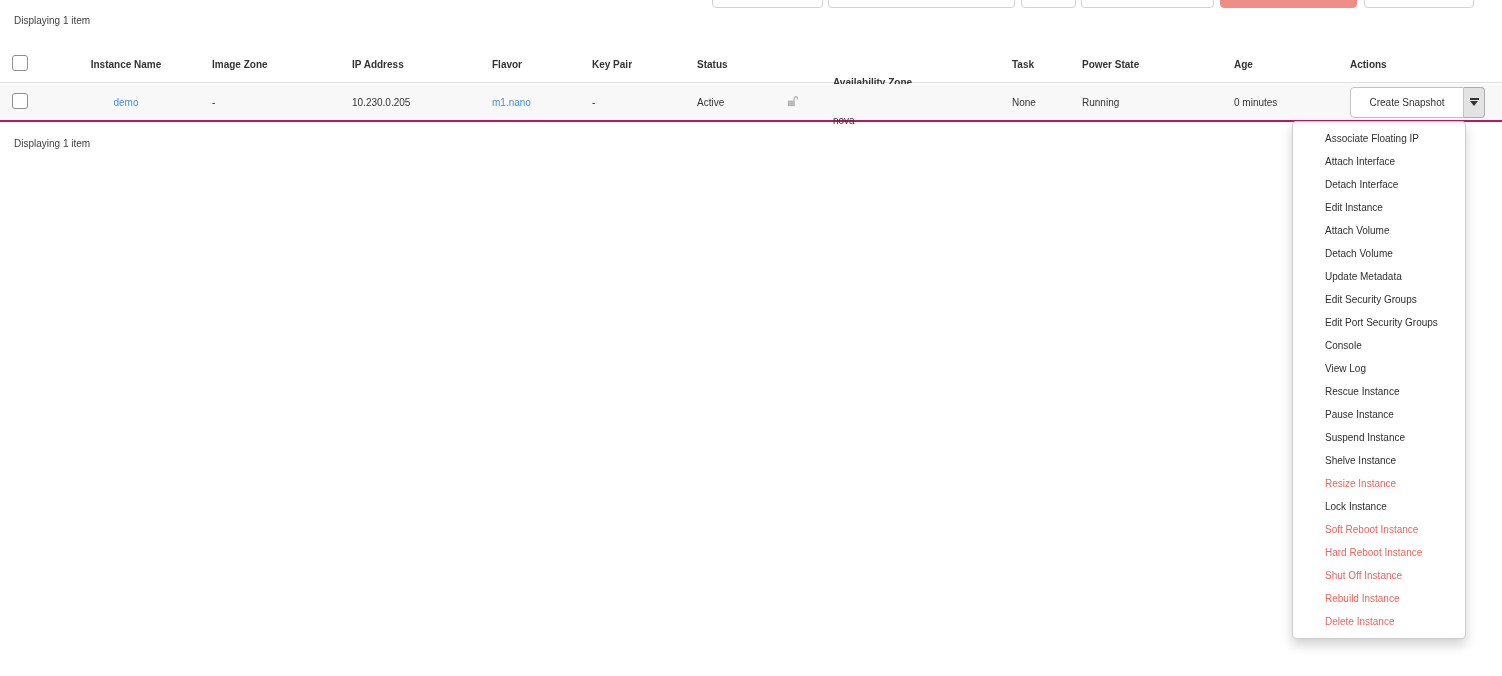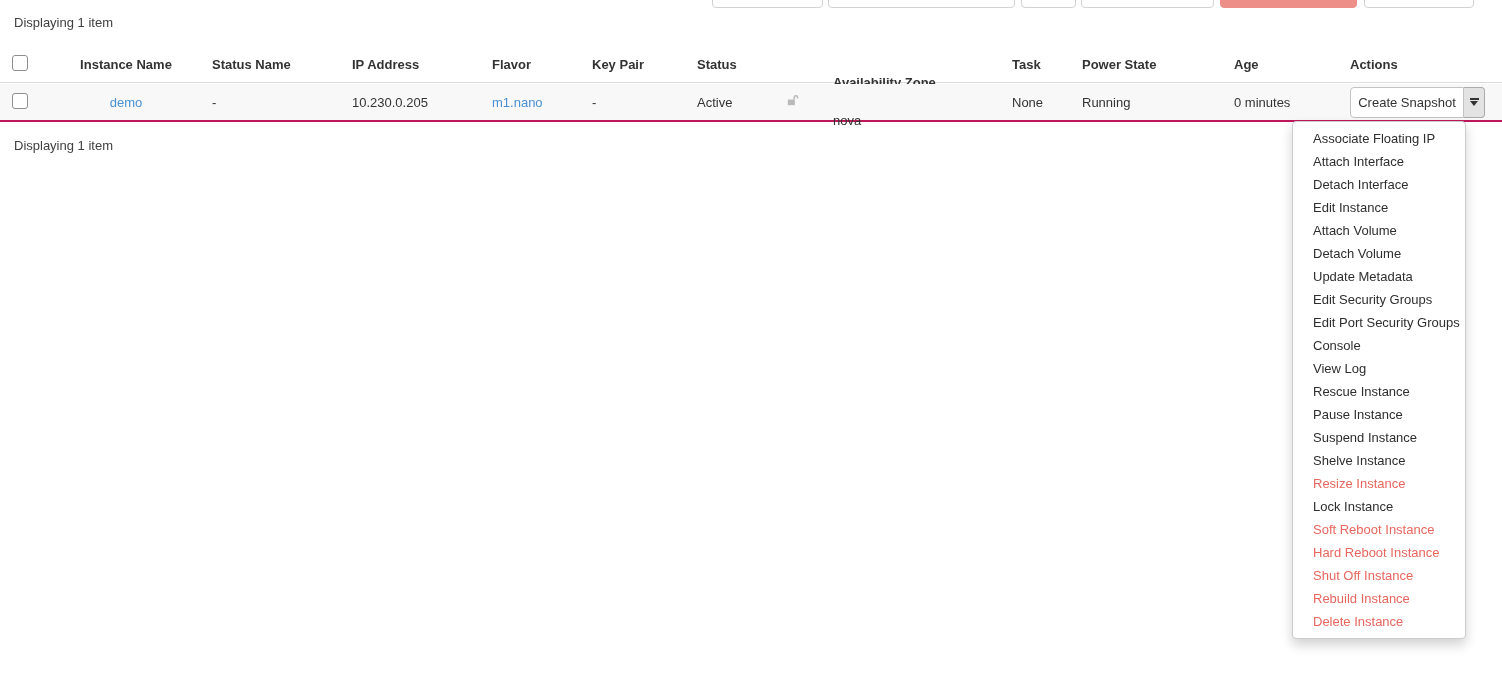--- a/index.html
+++ b/index.html
@@ -1,18 +1,18 @@
 <!DOCTYPE html>
 <html style="--link: #4a90d2; --danger: #e7665e; --danger_button: #ed8e88;"><head>
 <meta charset="utf-8">
 <style>
   html,body{margin:0;padding:0;background:#fff;}
   .screen{
     position:relative;width:1502px;height:676px;overflow:hidden;background:#fff;
-    font-family:"Liberation Sans",sans-serif;font-size:13px;color:#333;
+    font-family:"Liberation Sans",sans-serif;font-size:10px;color:#333;
   }
   
   .frag{position:absolute;top:-5px;height:13px;background:#fff;border:1px solid #d2d2d2;border-radius:4px;box-sizing:border-box;}
   .frag.danger-btn{background:var(--danger_button);border-color:var(--danger_button);}
   
   .count{position:absolute;left:14px;color:#404040;}
   
   .thead{position:absolute;left:0;top:46px;width:1502px;height:37px;display:flex;align-items:center;border-bottom:1px solid #ddd;font-weight:bold;box-sizing:border-box;}
   .trow{position:absolute;left:0;top:84px;width:1502px;height:38px;display:flex;align-items:center;background:#f8f8f8;border-bottom:2px solid #be185d;box-sizing:border-box;}
   .cell{box-sizing:border-box;padding-left:5px;flex:none;white-space:nowrap;overflow:hidden;}
@@ -32,41 +32,41 @@
   .chk{width:14px;height:14px;border:1px solid #8f8f8f;border-radius:3px;background:#fff;display:inline-block;cursor:pointer;}
   a.lnk{color:var(--link);text-decoration:none;cursor:pointer;}
   
   .btn-group{display:flex;height:31px;}
   .btn-main{width:114px;background:#fff;border:1px solid #c2c2c2;border-radius:4px 0 0 4px;display:flex;align-items:center;justify-content:center;color:#333;cursor:pointer;box-sizing:border-box;}
   .btn-caret{width:21px;background:#e3e3e3;border:1px solid #ababab;border-left:none;border-radius:0 4px 4px 0;display:flex;flex-direction:column;align-items:center;justify-content:center;cursor:pointer;box-sizing:border-box;}
   .caret-bar{width:9px;height:2px;background:#333;margin-bottom:1px;}
   .caret-tri{width:0;height:0;border-left:4px solid transparent;border-right:4px solid transparent;border-top:5px solid #333;}
   
   .menu{position:absolute;left:1292px;top:121px;width:174px;background:#fff;border:1px solid #ccc;border-radius:4px;box-shadow:0 6px 12px rgba(0,0,0,.18);padding:5px 0;z-index:10;box-sizing:border-box;}
-  .menu-item{height:23px;line-height:23px;padding-left:20px;color:#2e2e2e;cursor:pointer;white-space:nowrap;}
+  .menu-item{height:23px;line-height:23px;padding-left:32px;color:#2e2e2e;cursor:pointer;white-space:nowrap;}
   .menu-item.danger{color:var(--danger);}
 </style>
 </head>
 <body>
 
 <div class="screen">
 
   <div class="frag" style="left:712px;width:111px;"></div>
   <div class="frag" style="left:828px;width:187px;"></div>
   <div class="frag" style="left:1021px;width:55px;"></div>
   <div class="frag" style="left:1081px;width:133px;"></div>
   <div class="frag danger-btn" style="left:1220px;width:137px;"></div>
   <div class="frag" style="left:1364px;width:110px;"></div>
 
   <div class="count" style="top:15px;">Displaying 1 item</div>
 
   <div class="thead">
     <div class="cell col-cb"><span class="chk"></span></div>
     <div class="cell col-name">Instance Name</div>
-    <div class="cell col-image">Status Name</div>
+    <div class="cell col-image">Image Zone</div>
     <div class="cell col-ip">IP Address</div>
     <div class="cell col-flavor">Flavor</div>
     <div class="cell col-keypair">Key Pair</div>
     <div class="cell col-status">Status</div>
     <div class="cell col-lock"></div>
     <div class="cell col-az">Availability Zone</div>
     <div class="cell col-task">Task</div>
     <div class="cell col-power">Power State</div>
     <div class="cell col-age">Age</div>
     <div class="cell col-actions">Actions</div>

